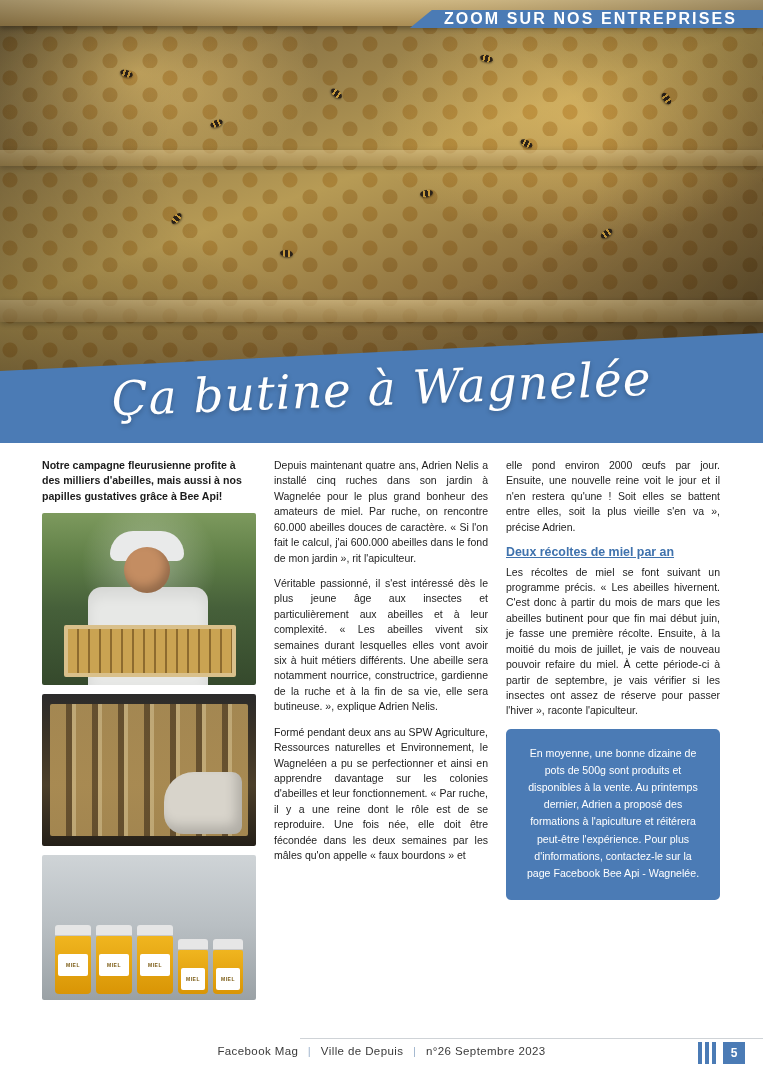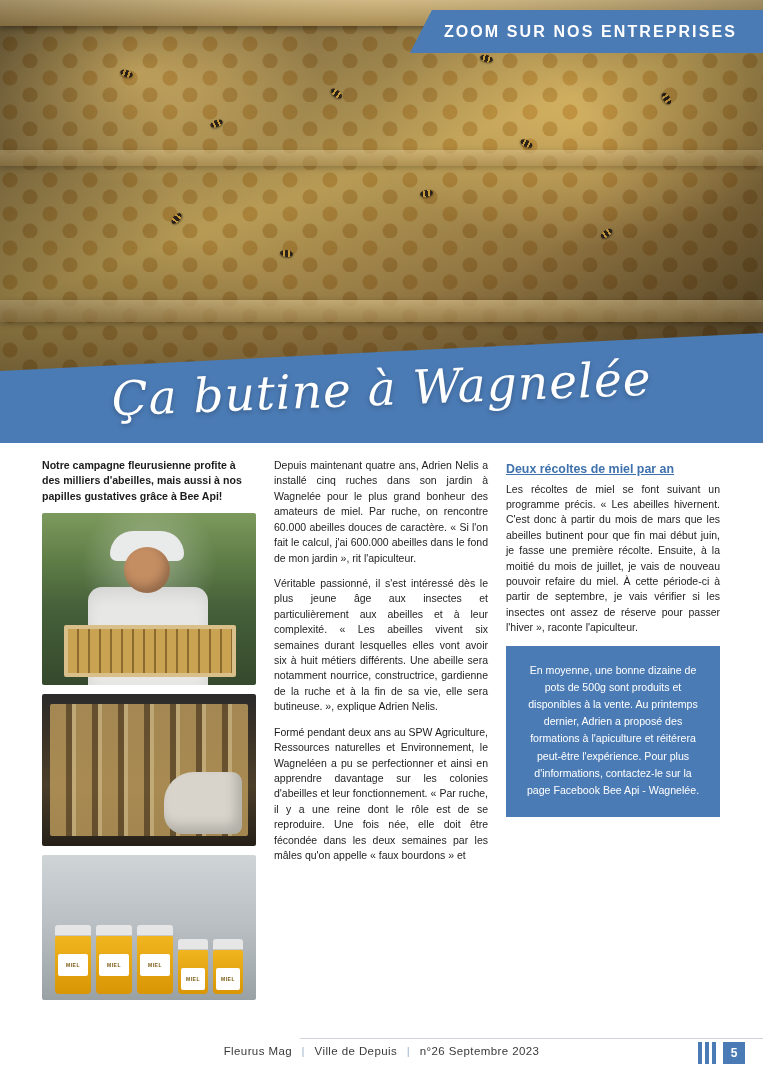--- a/index.html
+++ b/index.html
@@ -37,21 +37,21 @@
     position:absolute; width:13px; height:7px; border-radius:50%;
     background: repeating-linear-gradient(90deg,#2a2118 0 3px,#c79a3c 3px 5px);
     box-shadow: 0 1px 2px rgba(0,0,0,.5);
     transform: rotate(var(--r, 12deg));
   }
   .vig { position:absolute; inset:0;
     background: radial-gradient(ellipse at 50% 40%, rgba(0,0,0,0) 40%, rgba(0,0,0,.35) 100%); }
 
   
   .ribbon {
-    position:absolute; right:0; top:10px; height:43px;
+    position:absolute; right:0; top:10px; height:18px;
     background:#4b7bb5;
     color:#fff; display:flex; align-items:center;
     padding: 0 26px 0 34px;
     letter-spacing: 2.1px;
     font-size: 16px; font-weight: bold;
     clip-path: polygon(22px 0, 100% 0, 100% 100%, 0 100%);
   }
 
   
   .band {
@@ -130,21 +130,21 @@
     font-size:5px; color:#7a5a12; display:flex; align-items:center; justify-content:center; font-weight:bold; letter-spacing:.5px;}
   .jar.small .body { height:44px; }
   .jar.small { width:30px; }
 
   
   .callout {
     margin-top: 6px;
     background:#4b7bb5; color:#fff;
     padding: 16px 16px 18px;
     font-size:10.6px; line-height:1.62; text-align:center;
-    border-radius:0;
+    border-radius:5px;
   }
 
   
   .footer {
     position:absolute; left:0; bottom:0; width:763px; height:56px;
     display:flex; align-items:center; justify-content:center;
     border-top:0;
   }
   .footline { position:absolute; left:300px; right:0; top:14px; height:1px; background:#cfd3d7; }
   .foot-text {
@@ -244,30 +244,31 @@
       </div>
     </div>
 
     <div class="col">
       <p class="body">Depuis maintenant quatre ans, Adrien Nelis a installé cinq ruches dans son jardin à Wagnelée pour le plus grand bonheur des amateurs de miel. Par ruche, on rencontre 60.000 abeilles douces de caractère. « Si l'on fait le calcul, j'ai 600.000 abeilles dans le fond de mon jardin », rit l'apiculteur.</p>
       <p class="body">Véritable passionné, il s'est intéressé dès le plus jeune âge aux insectes et particulièrement aux abeilles et à leur complexité. « Les abeilles vivent six semaines durant lesquelles elles vont avoir six à huit métiers différents. Une abeille sera notamment nourrice, constructrice, gardienne de la ruche et à la fin de sa vie, elle sera butineuse. », explique Adrien Nelis.</p>
       <p class="body">Formé pendant deux ans au SPW Agriculture, Ressources naturelles et Environnement, le Wagneléen a pu se perfectionner et ainsi en apprendre davantage sur les colonies d'abeilles et leur fonctionnement. « Par ruche, il y a une reine dont le rôle est de se reproduire. Une fois née, elle doit être fécondée dans les deux semaines par les mâles qu'on appelle « faux bourdons » et</p>
     </div>
 
     <div class="col">
+      <p class="body">elle pond environ 2000 œufs par jour. Ensuite, une nouvelle reine voit le jour et il n'en restera qu'une ! Soit elles se battent entre elles, soit la plus vieille s'en va », précise Adrien.</p>
       <h3 class="sub">Deux récoltes de miel par an</h3>
       <p class="body">Les récoltes de miel se font suivant un programme précis. « Les abeilles hivernent. C'est donc à partir du mois de mars que les abeilles butinent pour que fin mai début juin, je fasse une première récolte. Ensuite, à la moitié du mois de juillet, je vais de nouveau pouvoir refaire du miel. À cette période-ci à partir de septembre, je vais vérifier si les insectes ont assez de réserve pour passer l'hiver », raconte l'apiculteur.</p>
       <div class="callout">En moyenne, une bonne dizaine de pots de 500g sont produits et disponibles à la vente. Au printemps dernier, Adrien a proposé des formations à l'apiculture et réitérera peut-être l'expérience. Pour plus d'informations, contactez-le sur la page Facebook Bee Api - Wagnelée.</div>
     </div>
   </div>
 
   <div class="footer">
     <div class="footline"></div>
     <div class="foot-text">
-      <span>Fleurus Mag</span>
+      <span>Facebook Mag</span>
       <span class="sep">|</span>
       <span>Ville de Depuis</span>
       <span class="sep">|</span>
       <span>n°26 Septembre 2023</span>
     </div>
     <div class="page-num">
       <div class="bars">
           <i></i>
           <i></i>
           <i></i>

